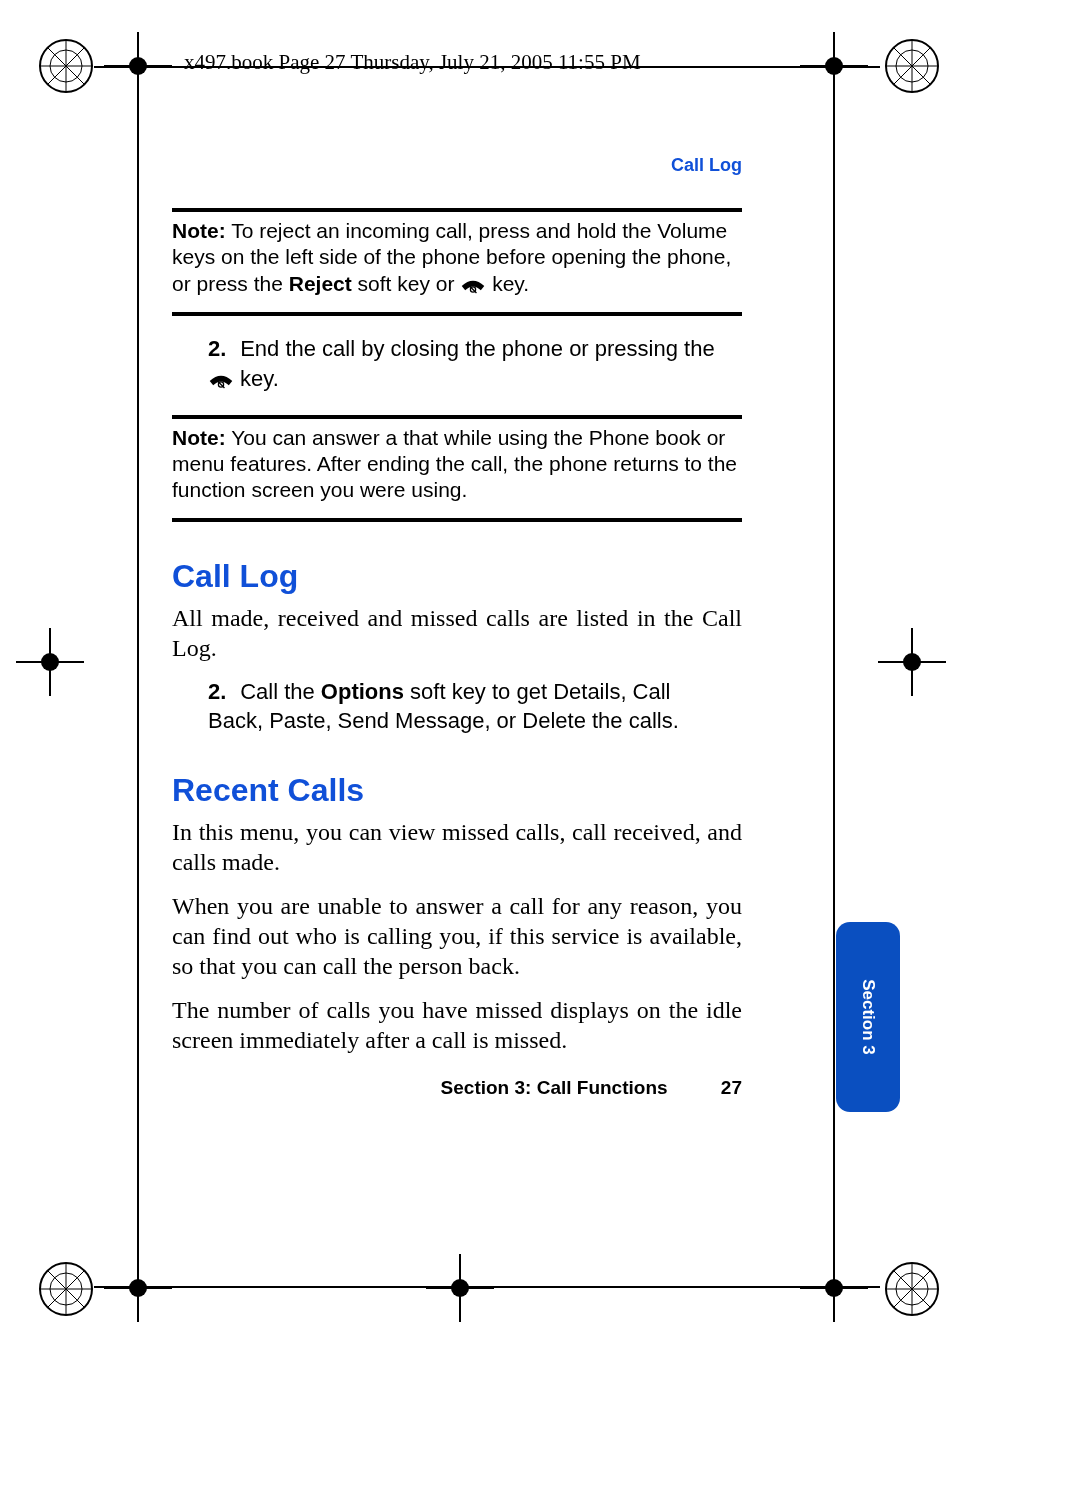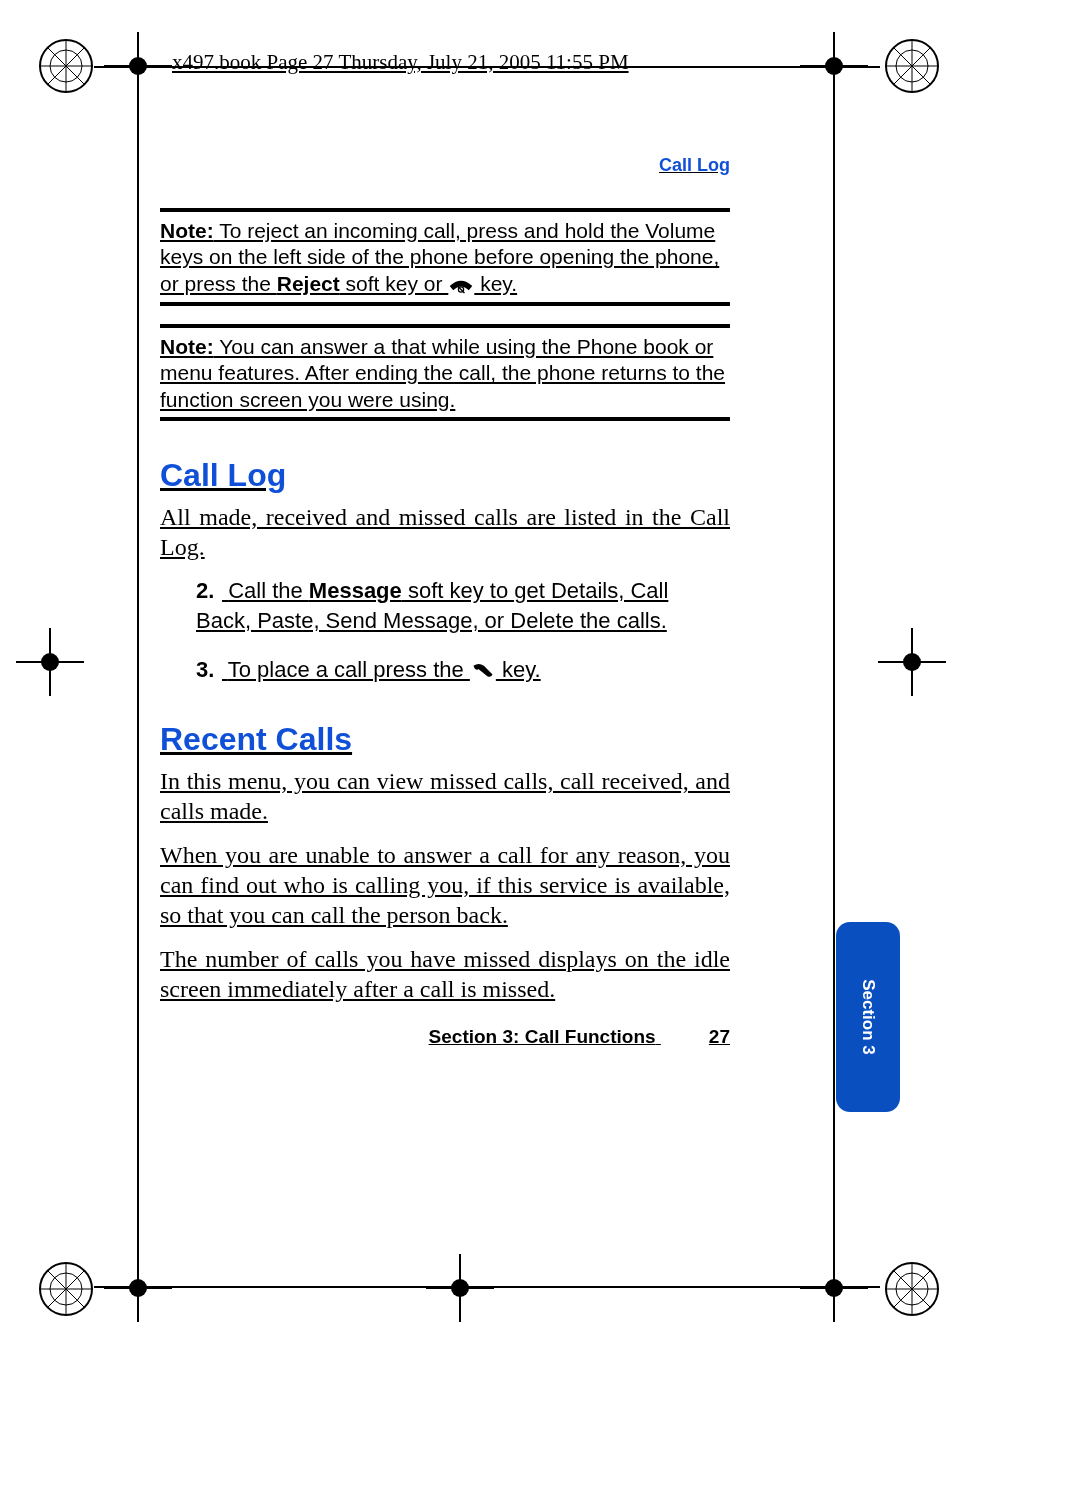--- a/index.html
+++ b/index.html
@@ -7,44 +7,43 @@
     padding: 0;
     background: #fff;
     width: 1080px;
     height: 1492px;
     position: relative;
     font-family: "Times New Roman", Times, serif;
     color: #000;
   }
   .page {
     position: absolute;
-    left: 160px;
+    left: 172px;
     top: 50px;
     width: 760px;
-    text-decoration: underline;
   }
   .header-line {
     font-family: Georgia, "Times New Roman", serif;
     font-size: 21px;
     margin-bottom: 80px;
     margin-left: 12px;
   }
   .running-head {
     text-align: right;
     color: #1050d8;
     font-family: Arial, Helvetica, sans-serif;
     font-weight: bold;
     font-size: 18px;
     margin-right: 190px;
     margin-bottom: 32px;
   }
   .note-block {
     border-top: 4px solid #000;
     border-bottom: 4px solid #000;
-    padding: 6px 0 4px 0;
+    padding: 6px 0 14px 0;
     font-family: Arial, Helvetica, sans-serif;
     font-size: 21px;
     line-height: 1.25;
     margin-bottom: 18px;
     width: 570px;
   }
   .note-block .note-label { font-weight: bold; }
   .step {
     font-family: Arial, Helvetica, sans-serif;
     font-size: 22px;
@@ -233,37 +232,39 @@
 
   <div class="note-block">
     <span class="note-label">Note:</span><span> To reject an incoming call, press and hold the Volume keys on the left side of the phone before opening the phone, or press the </span><b>Reject</b><span> soft key or </span>
     <span class="key-icon"><svg viewBox="0 0 30 20">
           <path d="M2 10 Q15 -2 28 10 L24 15 Q15 6 6 15 Z" fill="#000"></path>
           <circle cx="15" cy="14" r="3" fill="none" stroke="#000" stroke-width="1.5"></circle>
           <line x1="11" y1="10" x2="19" y2="18" stroke="#000" stroke-width="1.5"></line>
         </svg></span><span> key.</span>
   </div>
 
+  <div class="step">
+    <span class="num">2.</span>
+    <span class="body"><span>End the call by closing the phone or pressing the </span><span class="key-icon"><svg viewBox="0 0 30 20">
+            <path d="M2 10 Q15 -2 28 10 L24 15 Q15 6 6 15 Z" fill="#000"></path>
+            <circle cx="15" cy="14" r="3" fill="none" stroke="#000" stroke-width="1.5"></circle>
+            <line x1="11" y1="10" x2="19" y2="18" stroke="#000" stroke-width="1.5"></line>
+          </svg></span><span> key.</span></span>
+  </div>
 
   <div class="note-block">
     <span class="note-label">Note:</span><span> You can answer a that while using the Phone book or menu features. After ending the call, the phone returns to the function screen you were using.</span>
   </div>
 
   <div class="section-h">Call Log</div>
   <div class="para">All made, received and missed calls are listed in the Call Log.</div>
 
   <div class="step">
     <span class="num">2.</span>
-    <span class="body"><span>Call the </span><b>Message</b><span> soft key to get Details, Call Back, Paste, Send Message, or Delete the calls.</span></span>
-  </div>
-  <div class="step">
-    <span class="num">3.</span>
-    <span class="body"><span>To place a call press the </span><span class="send-icon"><svg viewBox="0 0 30 24">
-            <path d="M4 6 Q10 2 16 6 L26 16 Q24 20 20 18 L10 10 Q6 12 4 6 Z" fill="#000"></path>
-          </svg></span><span> key.</span></span>
+    <span class="body"><span>Call the </span><b>Options</b><span> soft key to get Details, Call Back, Paste, Send Message, or Delete the calls.</span></span>
   </div>
 
   <div class="section-h">Recent Calls</div>
   <div class="para">In this menu, you can view missed calls, call received, and calls made.</div>
 
   <div class="para">When you are unable to answer a call for any reason, you can find out who is calling you, if this service is available, so that you can call the person back.</div>
   <div class="para">The number of calls you have missed displays on the idle screen immediately after a call is missed.</div>
 
   <div class="footer">
     <span>Section 3: Call Functions</span>

